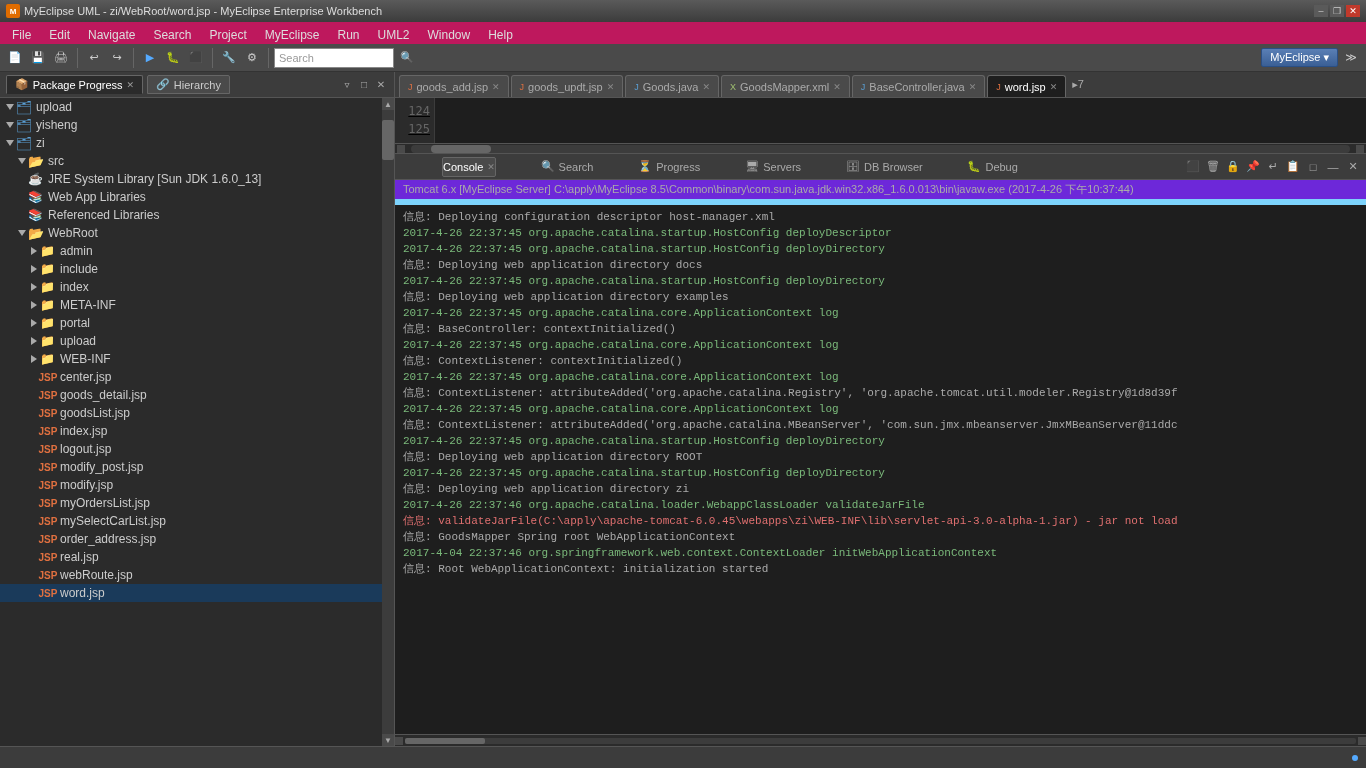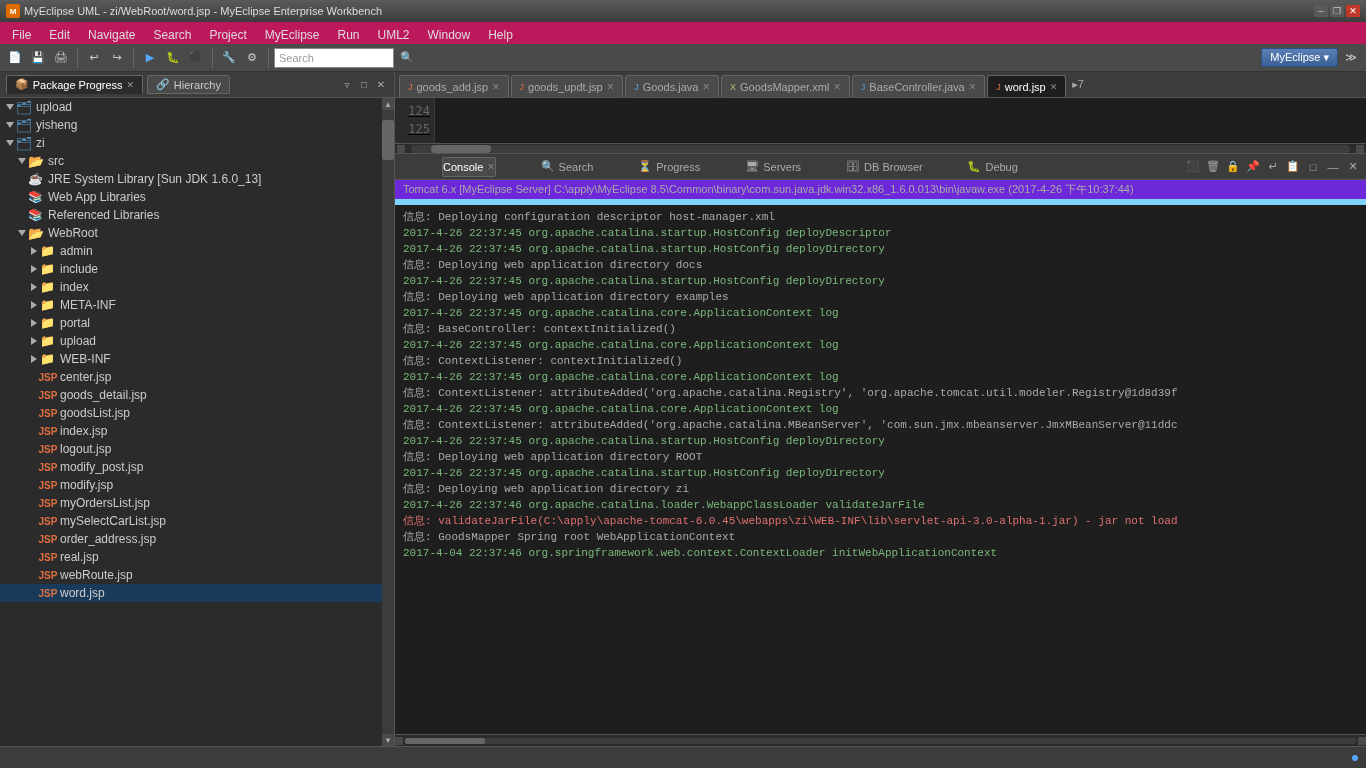--- a/index.html
+++ b/index.html
@@ -664,20 +664,21 @@
         <div class="console-line date-line">2017-4-26 22:37:45 org.apache.catalina.core.ApplicationContext log</div>
         <div class="console-line info-gray">信息:  ContextListener: attributeAdded('org.apache.catalina.MBeanServer', 'com.sun.jmx.mbeanserver.JmxMBeanServer@11ddc</div>
         <div class="console-line date-line">2017-4-26 22:37:45 org.apache.catalina.startup.HostConfig deployDirectory</div>
         <div class="console-line info-gray">信息:  Deploying web application directory ROOT</div>
         <div class="console-line date-line">2017-4-26 22:37:45 org.apache.catalina.startup.HostConfig deployDirectory</div>
         <div class="console-line info-gray">信息:  Deploying web application directory zi</div>
         <div class="console-line date-line">2017-4-26 22:37:46 org.apache.catalina.loader.WebappClassLoader validateJarFile</div>
         <div class="console-line error-line">信息:  validateJarFile(C:\apply\apache-tomcat-6.0.45\webapps\zi\WEB-INF\lib\servlet-api-3.0-alpha-1.jar) - jar not load</div>
         <div class="console-line info-gray">信息:  GoodsMapper Spring root WebApplicationContext</div>
         <div class="console-line date-line">2017-4-04 22:37:46 org.springframework.web.context.ContextLoader initWebApplicationContext</div>
+        <div class="console-line info-gray">信息:  Root WebApplicationContext: initialization started</div>
       </div>
 
       <div class="console-scrollbar-h">
         <div style="height:100%; display:flex; align-items:center;">
           <div style="width:8px; height:8px; background:#4a4a4a; cursor:pointer;"></div>
           <div style="flex:1; height:6px; background:#3c3c3c; margin:0 2px; border-radius:2px; position:relative;">
             <div style="width:80px; height:6px; background:#666; border-radius:2px; position:absolute; left:0;"></div>
           </div>
           <div style="width:8px; height:8px; background:#4a4a4a; cursor:pointer;"></div>
         </div>

